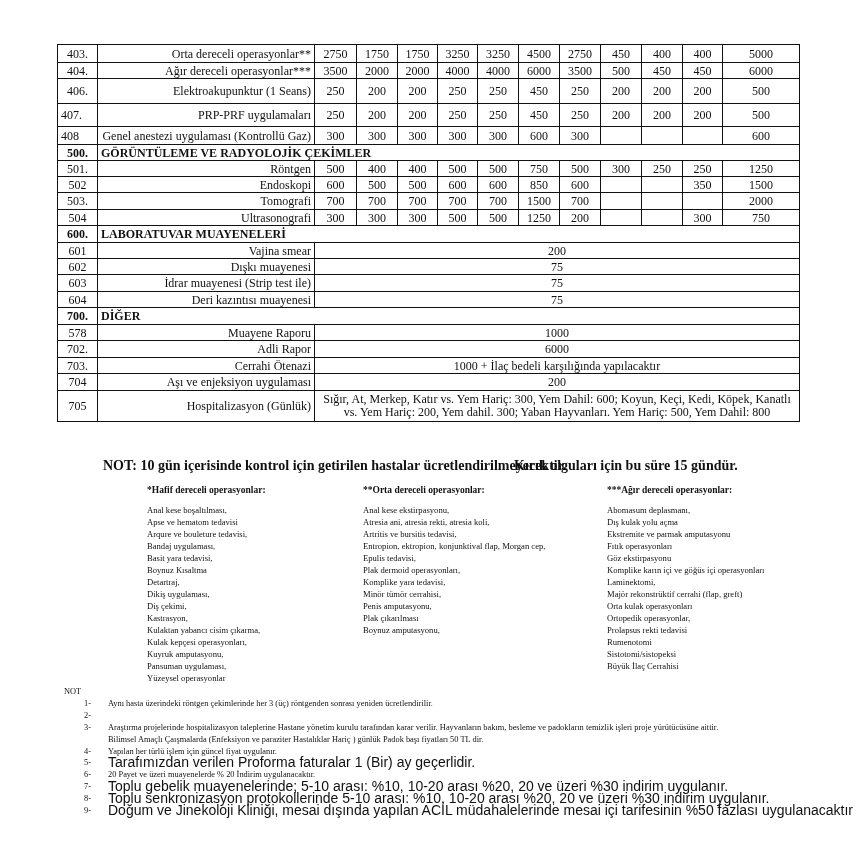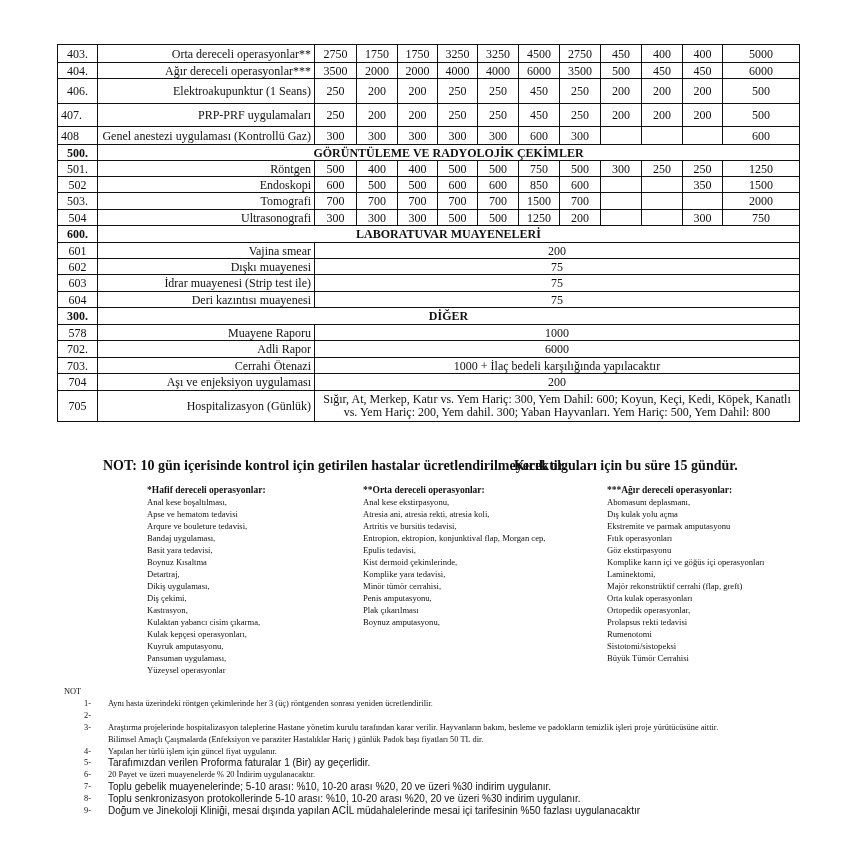--- a/index.html
+++ b/index.html
@@ -6,31 +6,31 @@
   body { width:861px; height:851px; position:relative; overflow:hidden;
          font-family:"Liberation Serif","DejaVu Serif",serif; color:#111; }
   table.price { position:absolute; left:57px; top:44px; width:742px;
          border-collapse:collapse; table-layout:fixed; font-size:12px; }
   table.price td { border:1.5px solid #111; padding:0 3px; text-align:center;
          white-space:nowrap; overflow:hidden; line-height:12px; }
   table.price td.code { text-align:center; }
   table.price td.code.right { text-align:left; }
   table.price td.desc { text-align:right; }
   table.price td.section-code { font-weight:bold; text-align:center; }
-  table.price td.section-title { font-weight:bold; text-align:center;margin-top:20px; }
+  table.price td.section-title { font-weight:bold; text-align:left;margin-top:20px; }
   table.price td.wrap { white-space:normal; line-height:13px; }
   .note-line { position:absolute; font-size:14px; white-space:nowrap;font-weight:bold; }
   .oplist { position:absolute; font-size:8.6px; line-height:12px; }
-  .oplist .head { font-weight:bold; font-size:9.5px; margin-bottom:0px; }
+  .oplist .head { font-weight:bold; font-size:9.5px; margin-bottom:8px; }
   .oplist div { white-space:nowrap; }
   .notes { position:absolute; left:64px; top:686px; font-size:8.4px; line-height:11.9px; }
   .notes .title { margin-left:0; }
   .notes .item { display:flex; white-space:nowrap; }
   .notes .num { width:44px; padding-left:20px; box-sizing:border-box; }
-  .notes .sans { font-family:"Liberation Sans","DejaVu Sans",sans-serif; font-size:10px; }
+  .notes .sans { font-family:"Liberation Sans","DejaVu Sans",sans-serif; font-size:14px; }
   .notes .cont { padding-left:44px; white-space:nowrap; }
 </style>
 </head>
 <body>
 
 <table class="price">
   <colgroup>
     <col style="width:40px">
       <col style="width:217px">
     <col style="width:42px">
@@ -203,21 +203,21 @@
         <td class="code">603</td>
         <td class="desc">İdrar muayenesi (Strip test ile)</td>
         <td colspan="11">75</td>
       </tr>
       <tr style="height: 16px;">
         <td class="code">604</td>
         <td class="desc">Deri kazıntısı muayenesi</td>
         <td colspan="11">75</td>
       </tr>
       <tr style="height: 17px;">
-        <td class="section-code">300.</td>
+        <td class="section-code">700.</td>
         <td class="section-title" colspan="12">DİĞER</td>
       </tr>
       <tr style="height: 16px;">
         <td class="code">578</td>
         <td class="desc">Muayene Raporu</td>
         <td colspan="11">1000</td>
       </tr>
       <tr style="height: 17px;">
         <td class="code">702.</td>
         <td class="desc">Adli Rapor</td>
@@ -265,21 +265,21 @@
     </div>
 </div>
 <div class="oplist" style="left:363px; top:484px;">
   <div class="head">**Orta dereceli operasyonlar:</div>
   <div id="list1">
       <div>Anal kese ekstirpasyonu,</div>
       <div>Atresia ani, atresia rekti, atresia koli,</div>
       <div>Artritis ve bursitis tedavisi,</div>
       <div>Entropion, ektropion, konjunktival flap, Morgan cep,</div>
       <div>Epulis tedavisi,</div>
-      <div>Kist dermoid çekimlerinde,</div>
+      <div>Plak dermoid operasyonları,</div>
       <div>Komplike yara tedavisi,</div>
       <div>Minör tümör cerrahisi,</div>
       <div>Penis amputasyonu,</div>
       <div>Plak çıkarılması</div>
       <div>Boynuz amputasyonu,</div>
     </div>
 </div>
 <div class="oplist" style="left:607px; top:484px;">
   <div class="head">***Ağır dereceli operasyonlar:</div>
   <div id="list2">
@@ -289,21 +289,21 @@
       <div>Fıtık operasyonları</div>
       <div>Göz ekstirpasyonu</div>
       <div>Komplike karın içi ve göğüs içi operasyonları</div>
       <div>Laminektomi,</div>
       <div>Majör rekonstrüktif cerrahi (flap, greft)</div>
       <div>Orta kulak operasyonları</div>
       <div>Ortopedik operasyonlar,</div>
       <div>Prolapsus rekti tedavisi</div>
       <div>Rumenotomi</div>
       <div>Sistotomi/sistopeksi</div>
-      <div>Büyük Tümör Cerrahisi</div>
+      <div>Büyük İlaç Cerrahisi</div>
     </div>
 </div>
 
 <div class="notes">
   <div class="title">NOT</div>
   <div id="notes-items">
       <div class="item">
         <span class="num">1-</span>
         <span class="">Aynı hasta üzerindeki röntgen çekimlerinde her 3 (üç) röntgenden sonrası yeniden ücretlendirilir.</span>
       </div>

